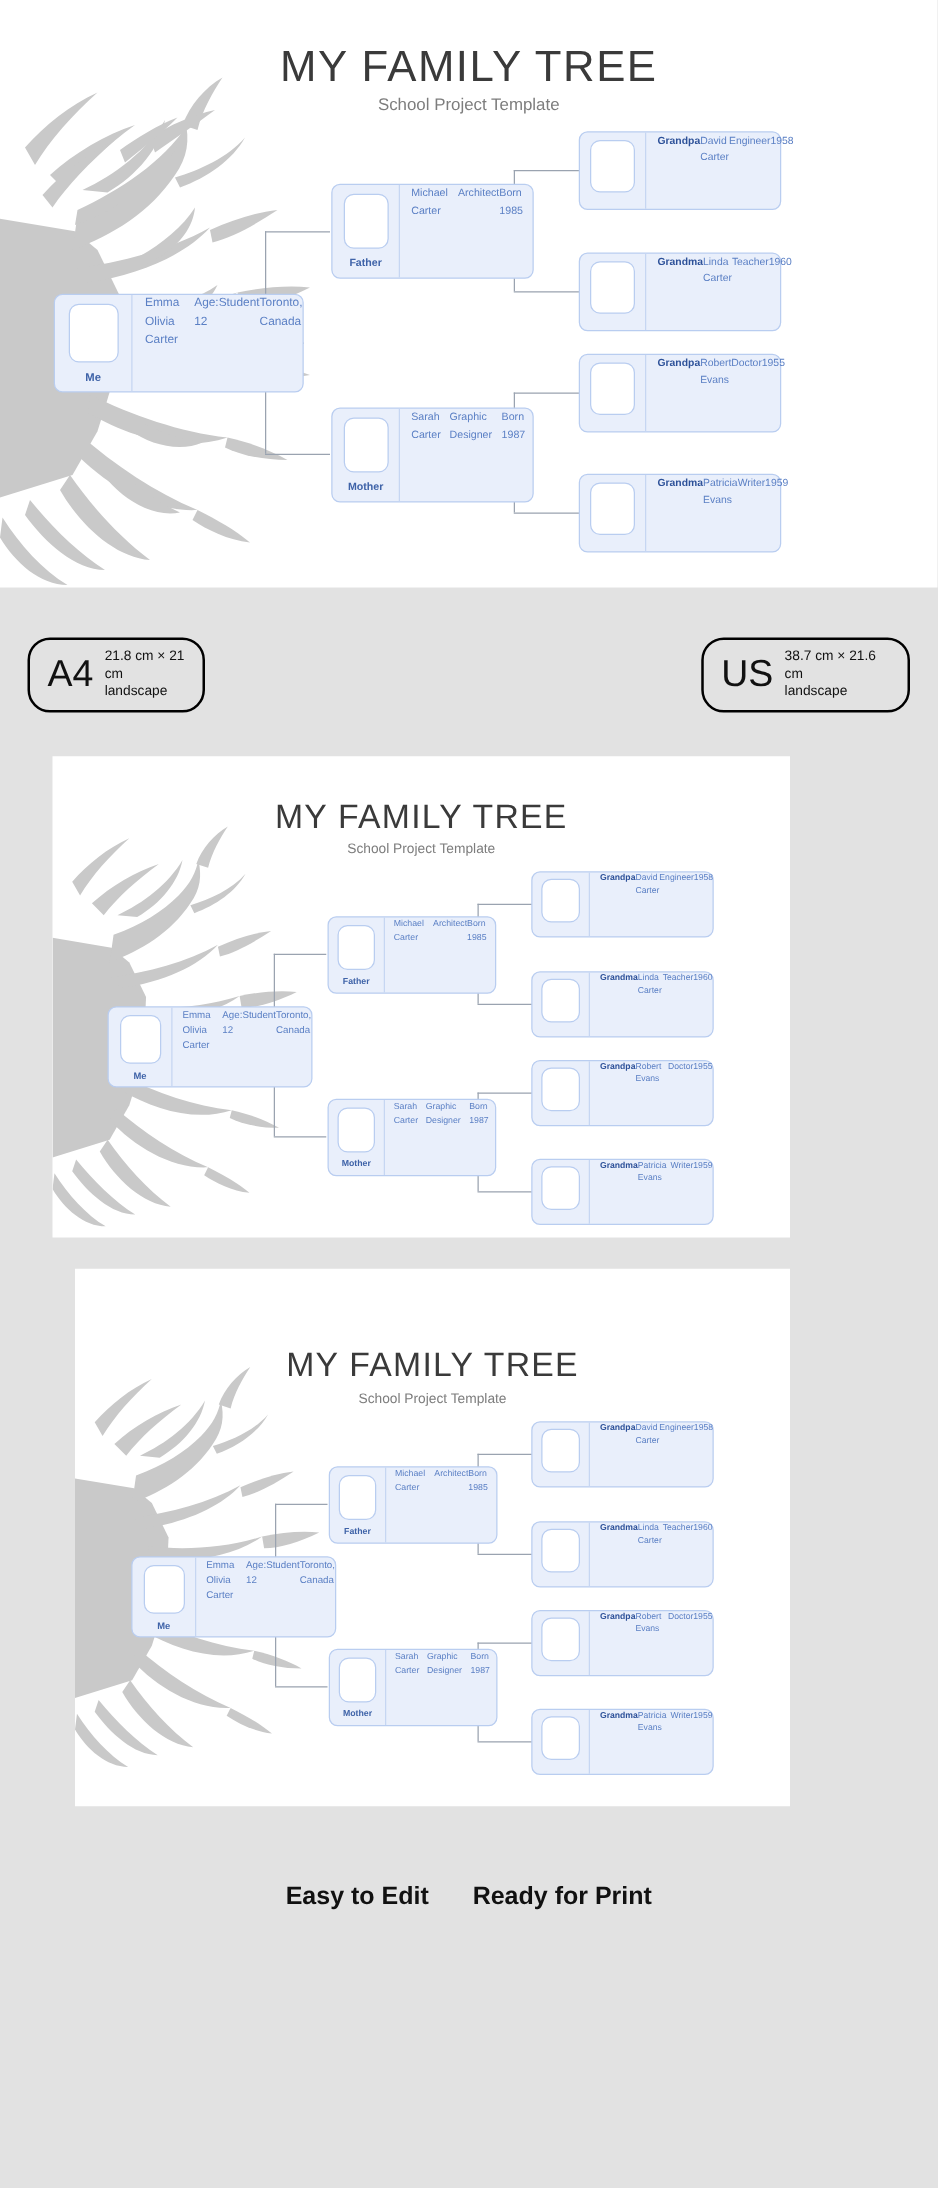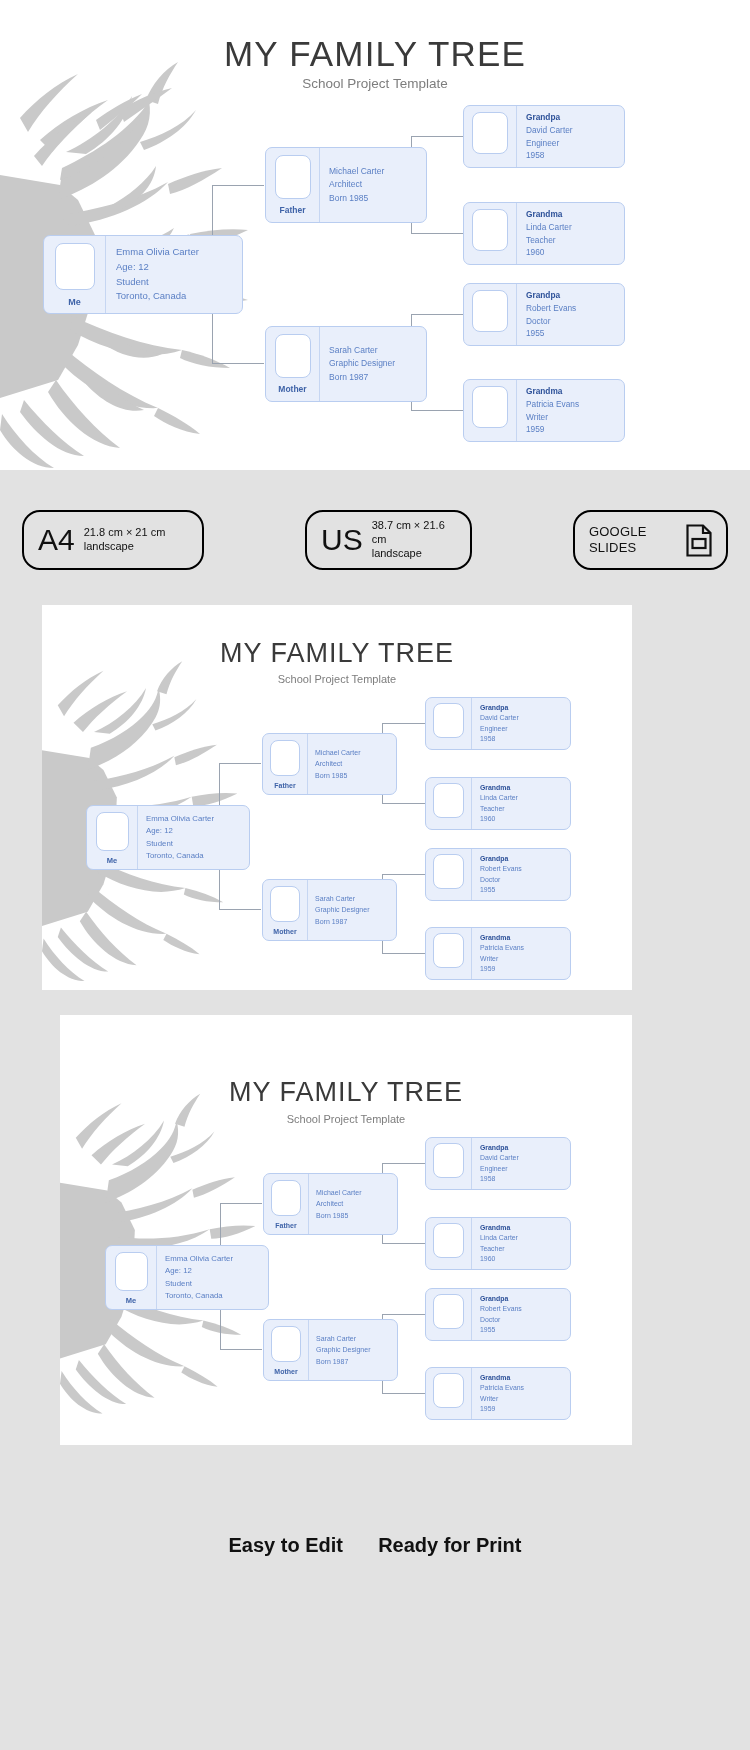--- a/index.html
+++ b/index.html
@@ -64,21 +64,21 @@
     border-radius: 8px;
   }
   .card .role {
     color: #3f63a8;
     font-weight: 700;
     line-height: 1;
   }
   .card .info {
     flex: 1;
     display: flex;
-    flex-direction: column;
+    flex-direction: row;
     justify-content: center;
     color: #5a7fc4;
   }
   .card .info .nm { font-weight: 700; color: #2d5199; }
   .card .info span { display: block; }
 
   
   .ln { position: absolute; background: #9aa3b0; }
 
   
@@ -259,47 +259,36 @@
       <span class="nm">Grandma</span>
       <span>Patricia Evans</span>
       <span>Writer</span>
       <span>1959</span>
     </div>
   </div>
 </div>
 
 <div class="formats" style="top:508px; padding-left:22px; padding-right:22px; justify-content:space-between; align-items:center; height:64px;">
 
-  <div class="badge" style="width:182px;">
+  <div class="badge" style="width:142px;">
     <div class="big">A4</div>
     <div>
       <div class="small">21.8 cm × 21 cm</div>
       <div class="small">landscape</div>
     </div>
   </div>
 
   <div class="badge" style="width:167px;">
     <div class="big">US</div>
     <div>
       <div class="small">38.7 cm × 21.6 cm</div>
       <div class="small">landscape</div>
     </div>
   </div>
 
-  <div class="badge" style="width:155px; justify-content:space-between;">
-    <div>
-      <div class="lbl">GOOGLE</div>
-      <div class="lbl">SLIDES</div>
-    </div>
-    <svg width="26" height="33" viewBox="0 0 26 33">
-      <path d="M1.5 1.5 H17 L24.5 9 V31.5 H1.5 Z" fill="none" stroke="#111" stroke-width="2.2"></path>
-      <path d="M17 1.5 V9 H24.5" fill="none" stroke="#111" stroke-width="2.2"></path>
-      <rect x="6.5" y="15" width="13" height="9" fill="none" stroke="#111" stroke-width="2.2"></rect>
-    </svg>
-  </div>
 
 </div>
 
 <div class="slide" style="left:42px; top:605px; width:590px; height:385px;">
   <svg width="260" height="385" viewBox="0 0 330 470" style="position:absolute;left:0;top:0;">
     <g fill="#c9c9c9">
       <path d="M0 175 L60 185 L78 200 L95 235 L92 300 L78 345 L58 380 L0 398 Z"></path>
       <path d="M58 200 C90 188, 120 170, 140 140 C150 126, 152 112, 148 96 C146 108, 140 120, 128 132 C112 148, 90 162, 62 172 Z"></path>
       <path d="M146 100 C152 84, 164 70, 178 62 C170 74, 162 88, 158 104 Z"></path>
       <path d="M140 142 C160 136, 182 126, 196 110 C186 128, 166 142, 144 150 Z"></path>
@@ -539,17 +528,17 @@
     </div>
     <div class="info" style="padding-left:8px; font-size:6.9px; line-height:1.5;">
       <span class="nm">Grandma</span>
       <span>Patricia Evans</span>
       <span>Writer</span>
       <span>1959</span>
     </div>
   </div>
 </div>
 
-<div class="foot" style="top:1506px;margin-top:28px;">
+<div class="foot" style="top:1506px;">
   <span>Easy to Edit</span>
   <span class="gap"></span>
   <span>Ready for Print</span>
 </div>
 
 </body></html>

